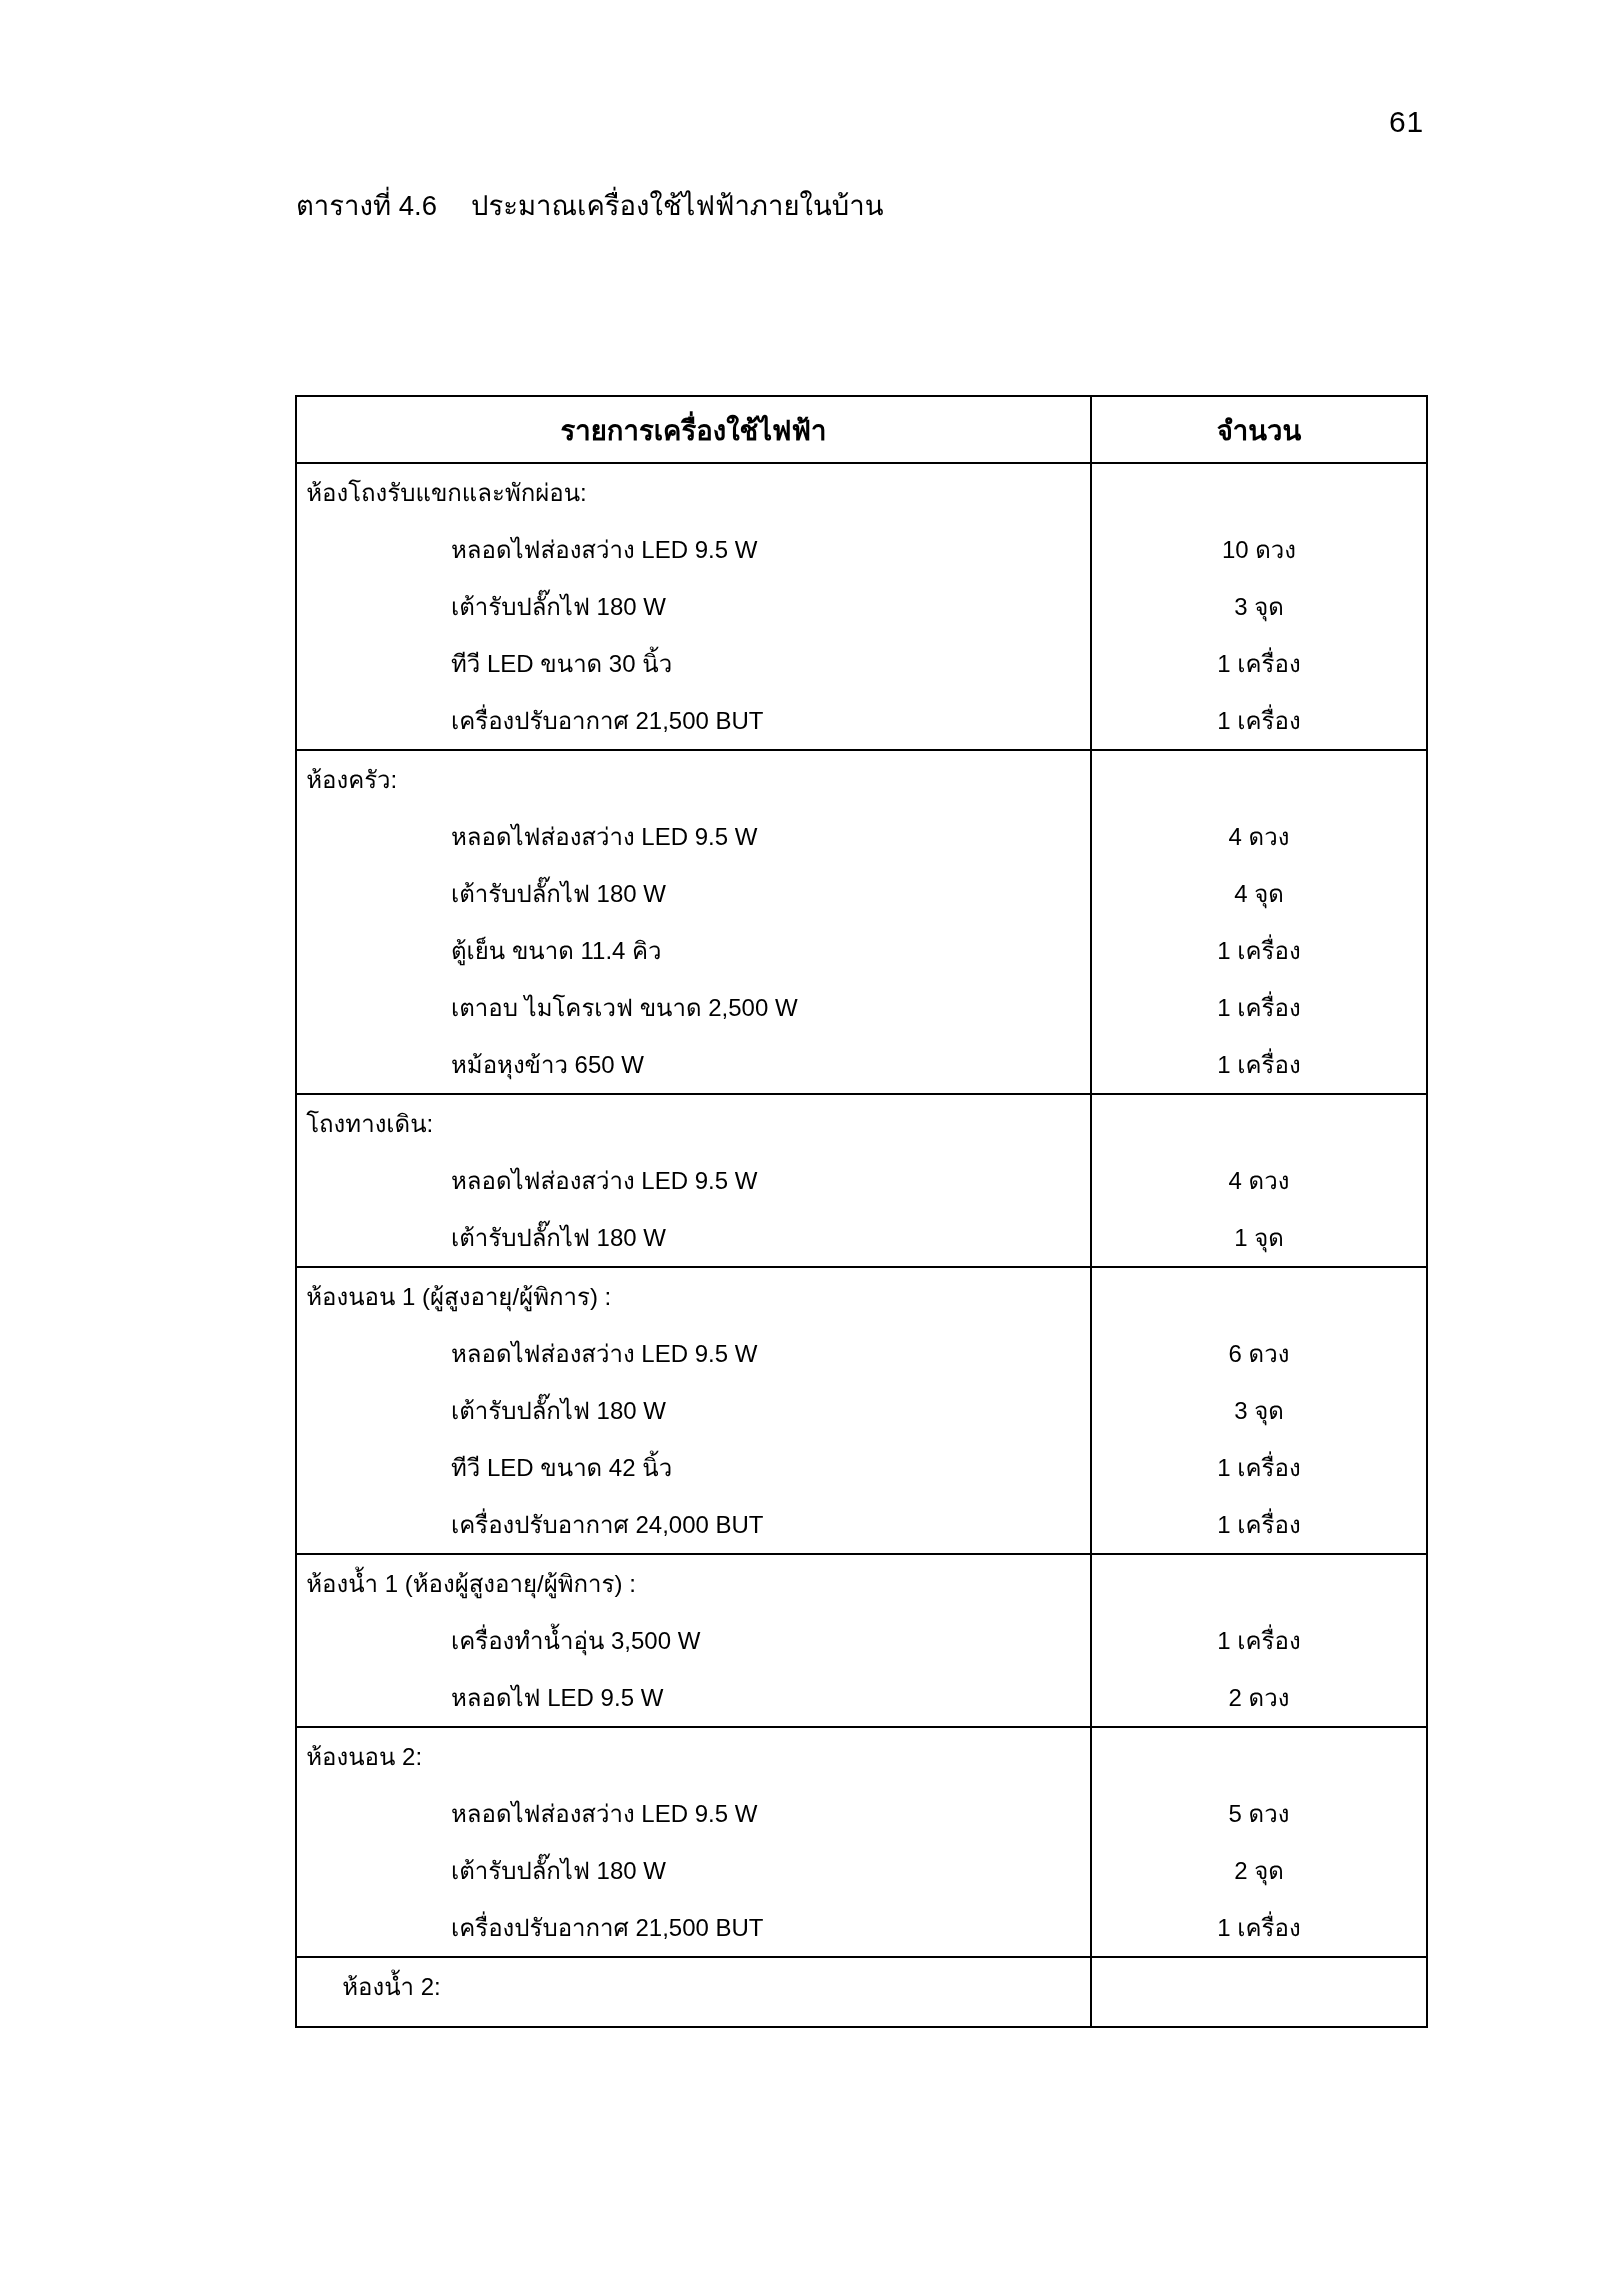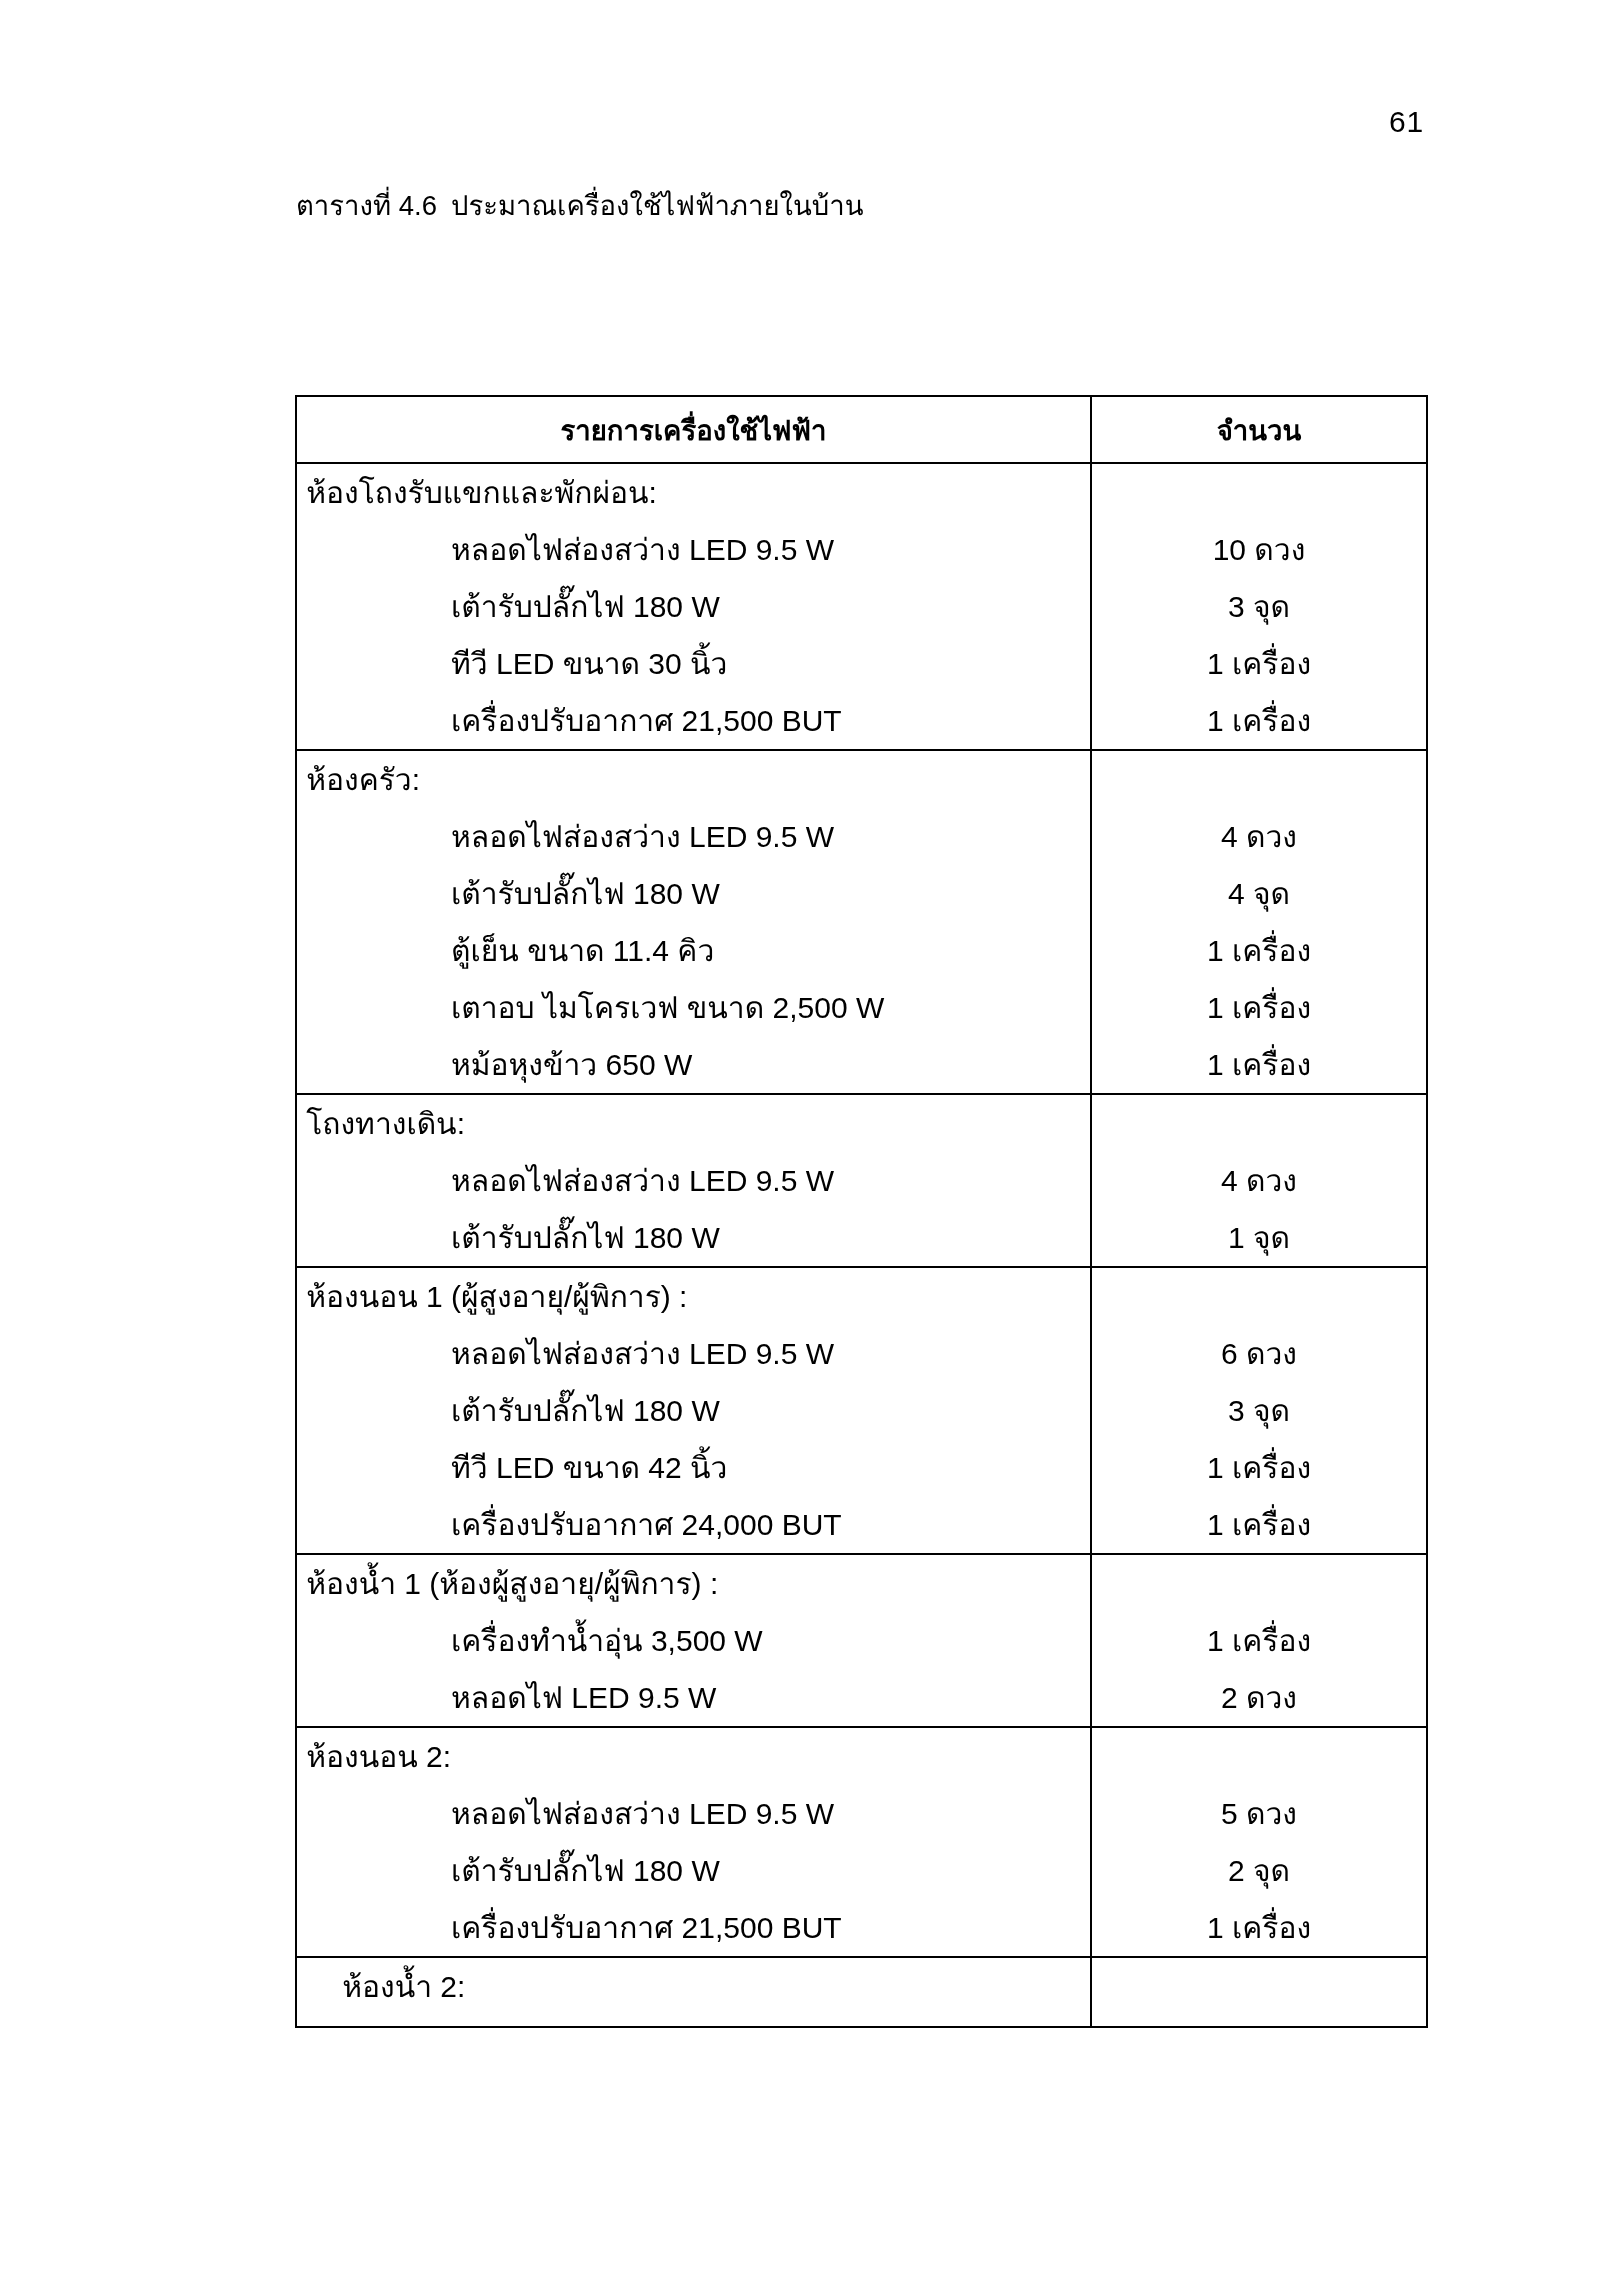--- a/index.html
+++ b/index.html
@@ -23,21 +23,21 @@
     letter-spacing: 0.7px;
   }
   .table-title {
     position: absolute;
     top: 183px;
     left: 296px;
     font-size: 27.5px;
     white-space: nowrap;
   }
   .table-title .title-caption {
-    margin-right: 14px;
+    margin-right: 34px;
   }
   table.appliance-table {
     position: absolute;
     top: 395px;
     left: 295px;
     width: 1131px;
     border-collapse: collapse;
     table-layout: fixed;
     border-radius: 23px;
   }
@@ -62,21 +62,21 @@
     vertical-align: top;
     border-top-width: 3.3px;
     border-bottom-width: 3.3px;
   }
   td.cell-left  { border-right-width: 2px; }
   td.cell-right { border-left-width: 2px; }
   .line {
     height: 57px;
     display: flex;
     align-items: center;
-    font-size: 30px;
+    font-size: 24px;
     white-space: nowrap;
     overflow: visible;
   }
   .room-line   { padding-left: 9.2px; }
   .item-line   { padding-left: 140px; margin-left: 14px; }
   .qty-line    { justify-content: center; }
   .spacer-line { }
   tr.section-row:last-child td.cell { padding-bottom: 10.5px; padding-left: 36px; }
 </style>
 </head>

